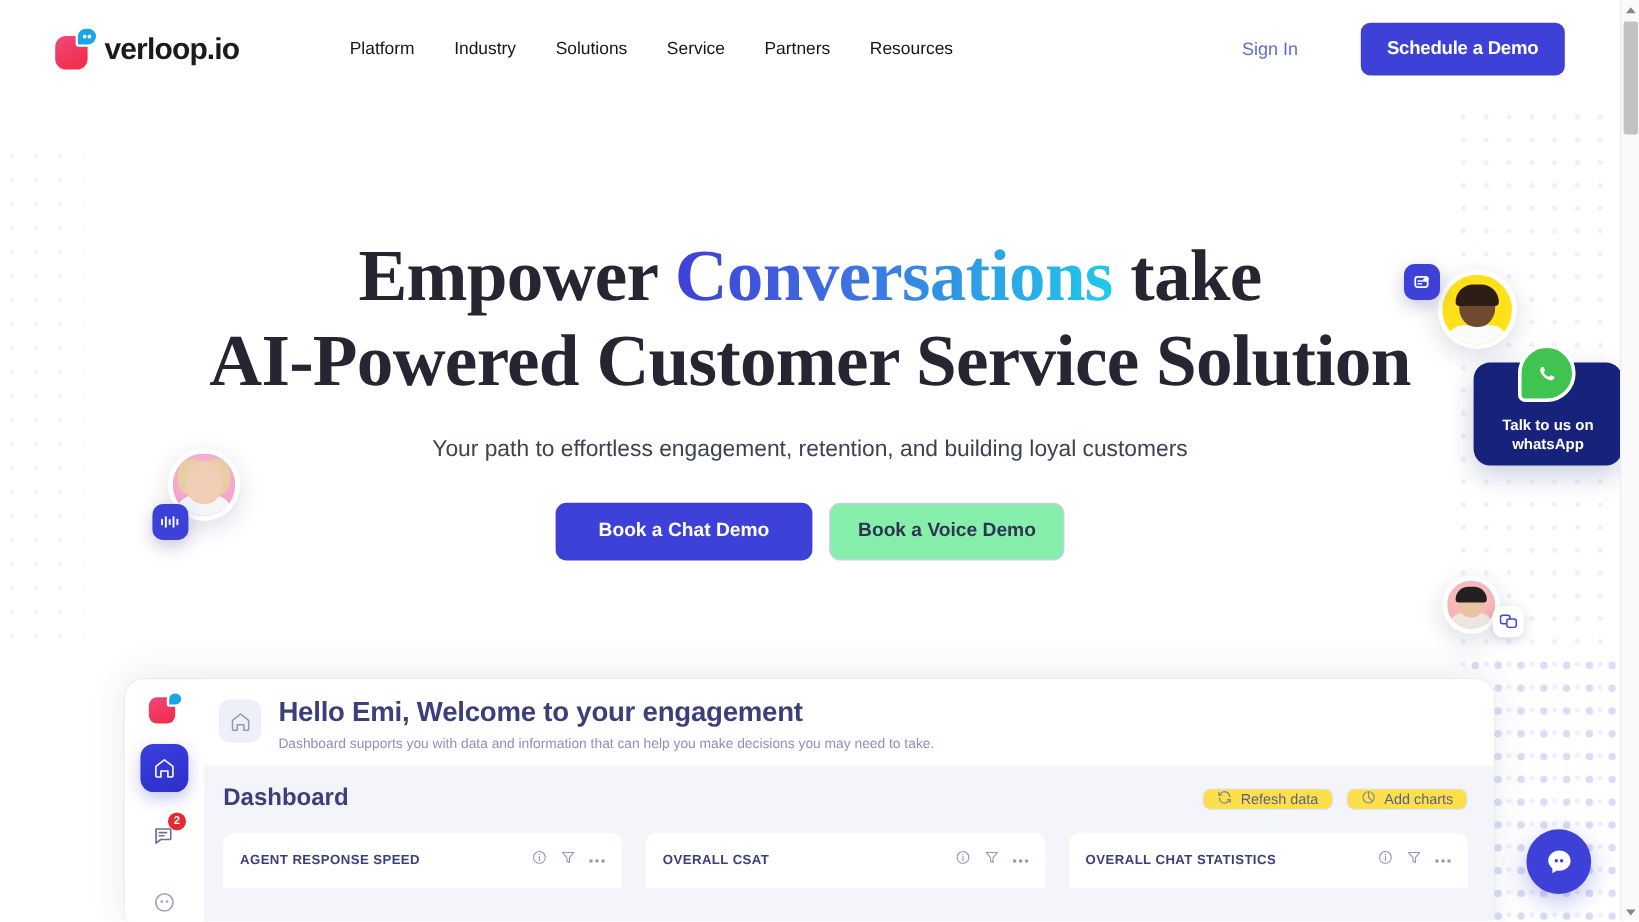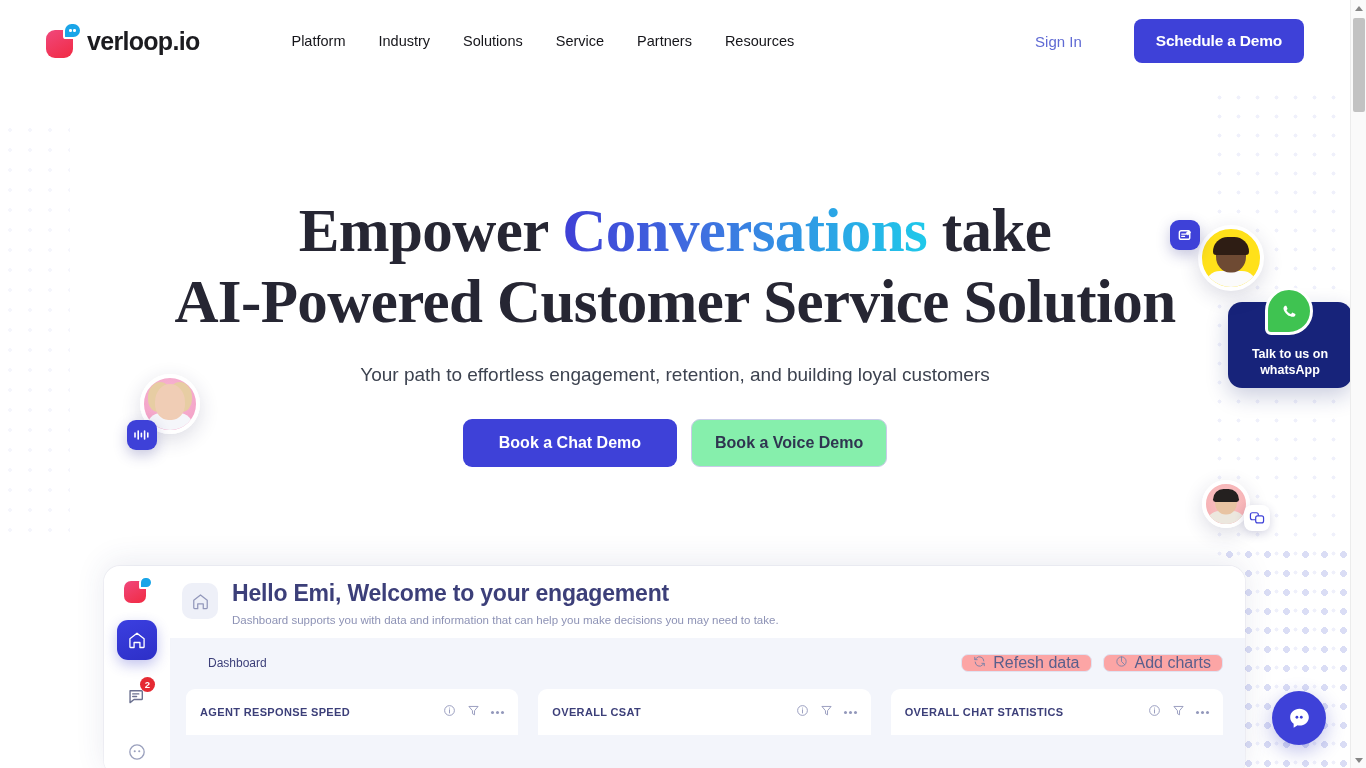--- a/index.html
+++ b/index.html
@@ -442,40 +442,39 @@
     flex: 1;
     background: #f3f5fb;
     padding: 16px 22px 0 16px;
   }
   .dash-bar {
     display: flex;
     align-items: center;
     margin-bottom: 17px;
   }
   .dash-title {
-    font-size: 12px;
+    font-size: 20px;
     color: #3c3f79;
-    font-weight: 400;
-    margin-left: 22px;
+    font-weight: 700;
   }
   .dash-actions {
     margin-left: auto;
     display: flex;
     gap: 11px;
   }
   .dash-btn {
-    background: #fca5a5;
+    background: #fde047;
     border: 1px solid #dfe3f1;
     border-radius: 7px;
     height: 18px;
     padding: 0 11px;
     display: flex;
     align-items: center;
     gap: 7px;
-    font-size: 16px;
+    font-size: 12px;
     color: #5a5f8c;
     cursor: pointer;
     font-family: "Liberation Sans", sans-serif;
     white-space: nowrap;
   }
   .cards {
     display: flex;
     gap: 20px;
   }
   .card {

